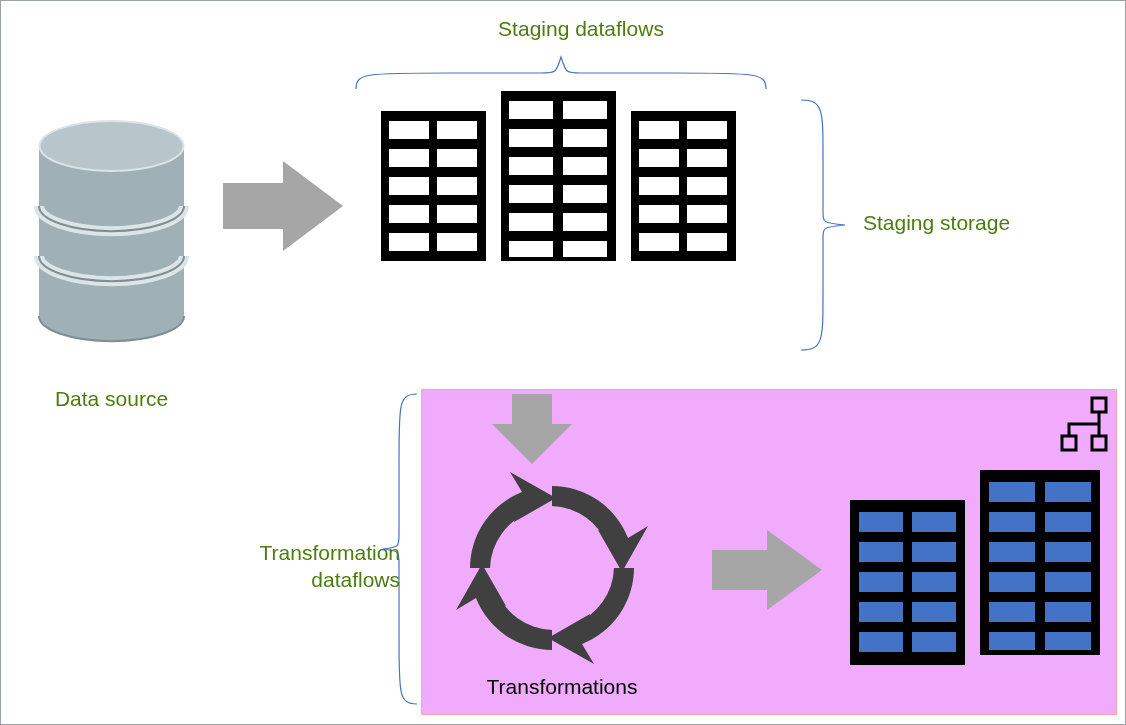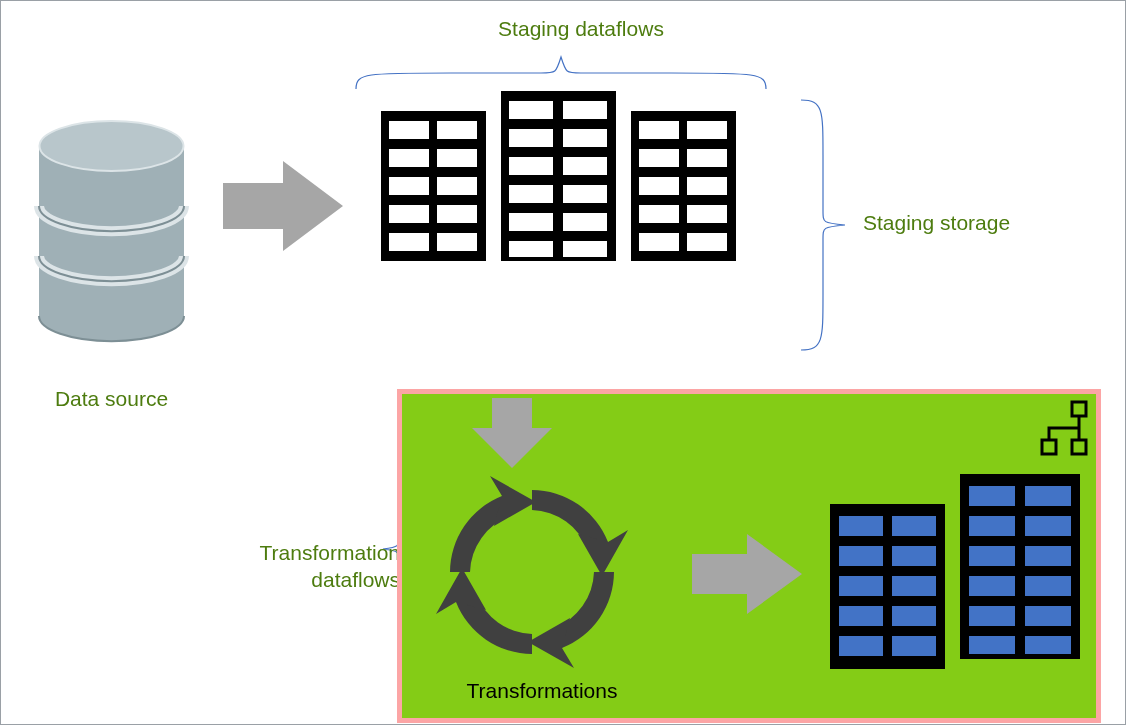--- a/index.html
+++ b/index.html
@@ -65,26 +65,26 @@
     position: absolute;
     left: 380px;
     top: 388px;
     width: 36px;
     height: 320px;
   }
 
   
   .xform-box {
     position: absolute;
-    left: 396px;
+    left: 420px;
     top: 388px;
     width: 694px;
     height: 324px;
-    background: #84cc16;
-    border: 5px solid #fca5a5;
+    background: #f0abfc;
+    border: 1px solid #fca5a5;
   }
 
 </style>
 </head>
 <body>
 
 <div class="canvas">
 
   <div class="label" style="left:370px; top:16px; width:420px;">Staging dataflows</div>
 

